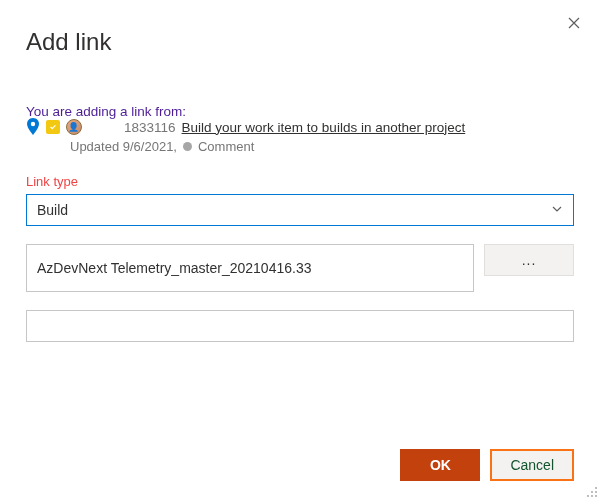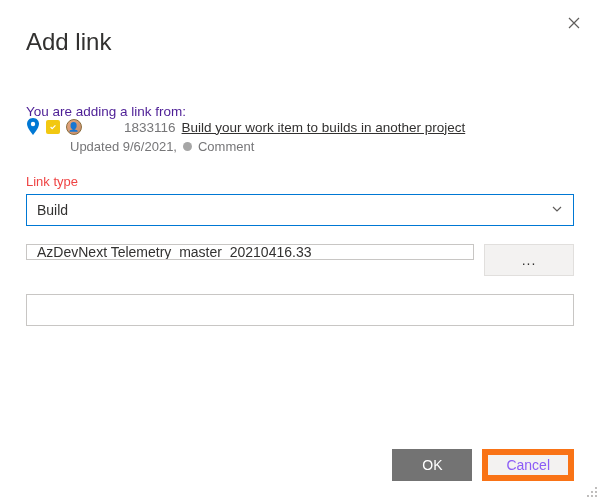--- a/index.html
+++ b/index.html
@@ -99,21 +99,21 @@
     }
     .select .value { font-size: 14px; color: #323130; }
     .chevron { color: #605e5c; }
     .chevron svg { width: 12px; height: 12px; }
     .build-row {
       display: flex;
       gap: 10px;
     }
     .text-input {
       flex: 1;
-      height: 16px;
+      height: 48px;
       border: 1px solid #c8c6c4;
       padding: 0 10px;
       font-size: 14px;
       color: #323130;
       font-family: inherit;
       outline: none;
     }
     .browse-btn {
       width: 90px;
       height: 32px;
@@ -146,28 +146,28 @@
     .btn {
       min-width: 80px;
       height: 32px;
       border: none;
       font-size: 14px;
       font-family: inherit;
       cursor: pointer;
       padding: 0 18px;
     }
     .btn-primary {
-      background: #737373;
+      background: #c2410c;
       color: #fff;
-      font-weight: 400;
+      font-weight: 700;
     }
     .btn-secondary {
       background: #f3f2f1;
-      color: #8b5cf6;
-      border: 6px solid #f97316;
+      color: #14532d;
+      border: 2px solid #f97316;
     }
     .resize-grip {
       position: absolute;
       bottom: 2px;
       right: 2px;
       color: #a19f9d;
     }
     .resize-grip svg { width: 14px; height: 14px; }
   </style>
 </head>

